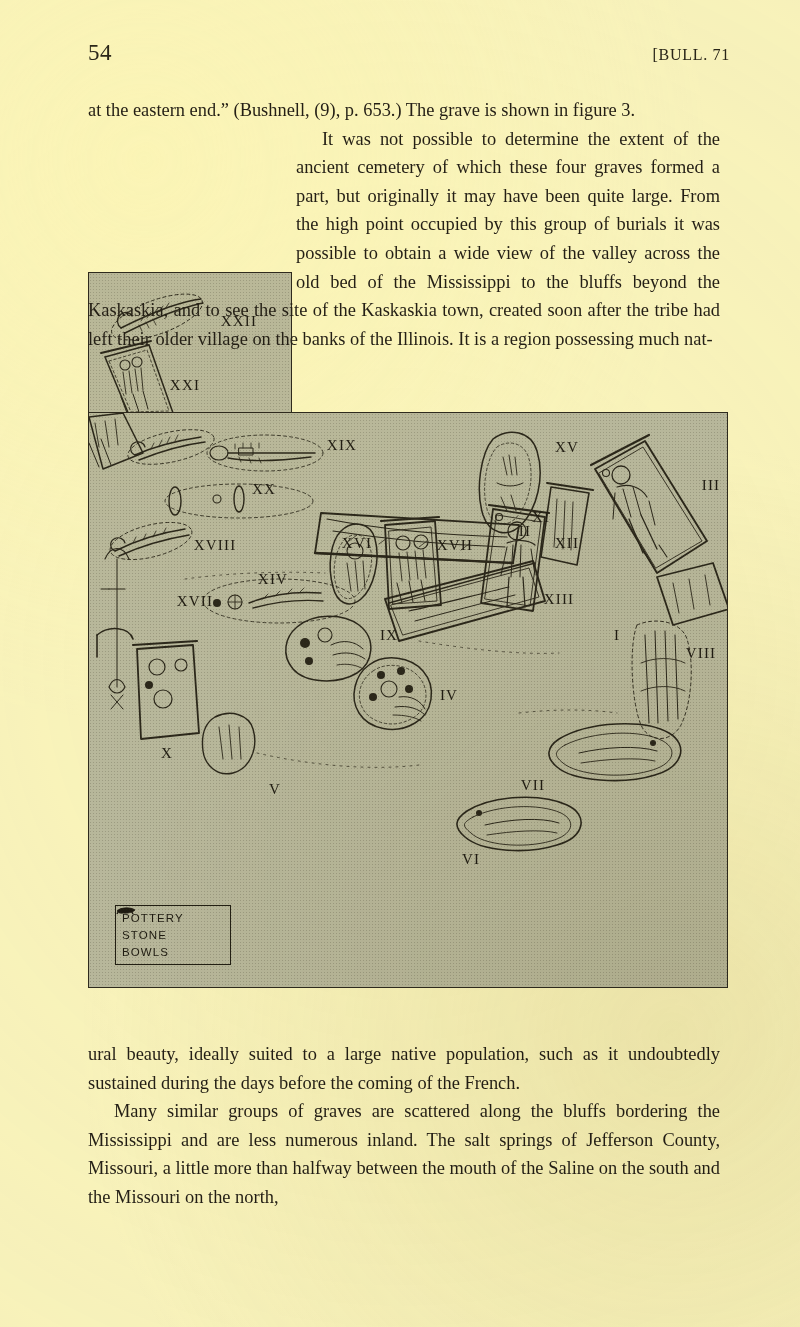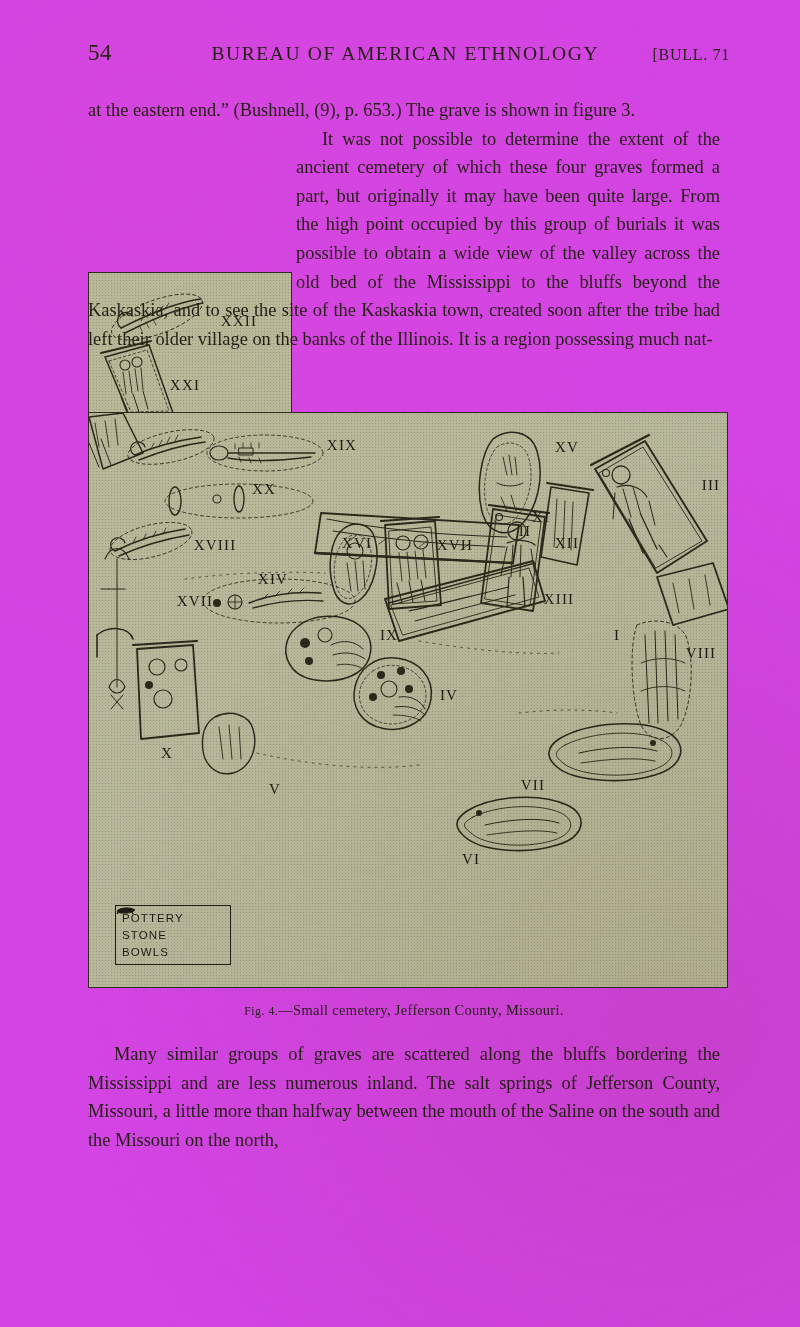--- a/index.html
+++ b/index.html
@@ -4,21 +4,21 @@
 <style>
   html, body {
     margin: 0;
     padding: 0;
     background: #e8e4c9;
   }
   #page {
     position: relative;
     width: 800px;
     height: 1327px;
-    background: #d946ef;
+    background: #fef9c3;
     font-family: "Liberation Serif", serif;
     color: #211d14;
     overflow: hidden;
   }
   
   #page::before {
     content: "";
     position: absolute;
     inset: 0;
     pointer-events: none;
@@ -180,21 +180,20 @@
   }
   #caption .smallcaps { font-size: 11.6px; letter-spacing: .6px; }
 </style>
 </head>
 <body>
 
 <div id="page">
 
   <div class="runhead">
     <span class="folio">54</span>
-    <span class="runtitle">BUREAU OF AMERICAN ETHNOLOGY</span>
     <span class="bullno">[BULL. 71</span>
   </div>
 
   <div class="bodytext" id="para-top">
     <p>at the eastern end.” (Bushnell, (9), p. 653.) The grave is shown in figure 3.</p>
     <p class="indent">
       <span class="floatbox"></span>
       <span>It was not possible to determine the extent of the ancient cemetery of which these four graves formed a part, but originally it may have been quite large. From the high point occupied by this group of burials it was possible to obtain a wide view of the valley across the old bed of the Mississippi to the bluffs beyond the Kaskaskia, and to see the site of the Kaskaskia town, created soon after the tribe had left their older village on the banks of the Illinois. It is a region possessing much nat-</span>
     </p>
   </div>
@@ -433,21 +432,19 @@
           <span class="legsym">
             <svg width="10" height="10" viewBox="0 0 10 10">
               <circle cx="5" cy="5" r="2.6" fill="#1f1b11"></circle>
             </svg>
           </span>
         </div>
       </div>
     </div>
   </div>
 
-  <div id="caption">
-    <span class="smallcaps">Fig. 4.</span><span>—</span><span>Small cemetery, Jefferson County, Missouri.</span>
-  </div>
 
   <div class="bodytext" id="para-bottom">
+    <p>ural beauty, ideally suited to a large native population, such as it undoubtedly sustained during the days before the coming of the French.</p>
     <p class="indent">Many similar groups of graves are scattered along the bluffs bordering the Mississippi and are less numerous inland. The salt springs of Jefferson County, Missouri, a little more than halfway between the mouth of the Saline on the south and the Missouri on the north,</p>
   </div>
 
 </div>
 
 </body></html>

